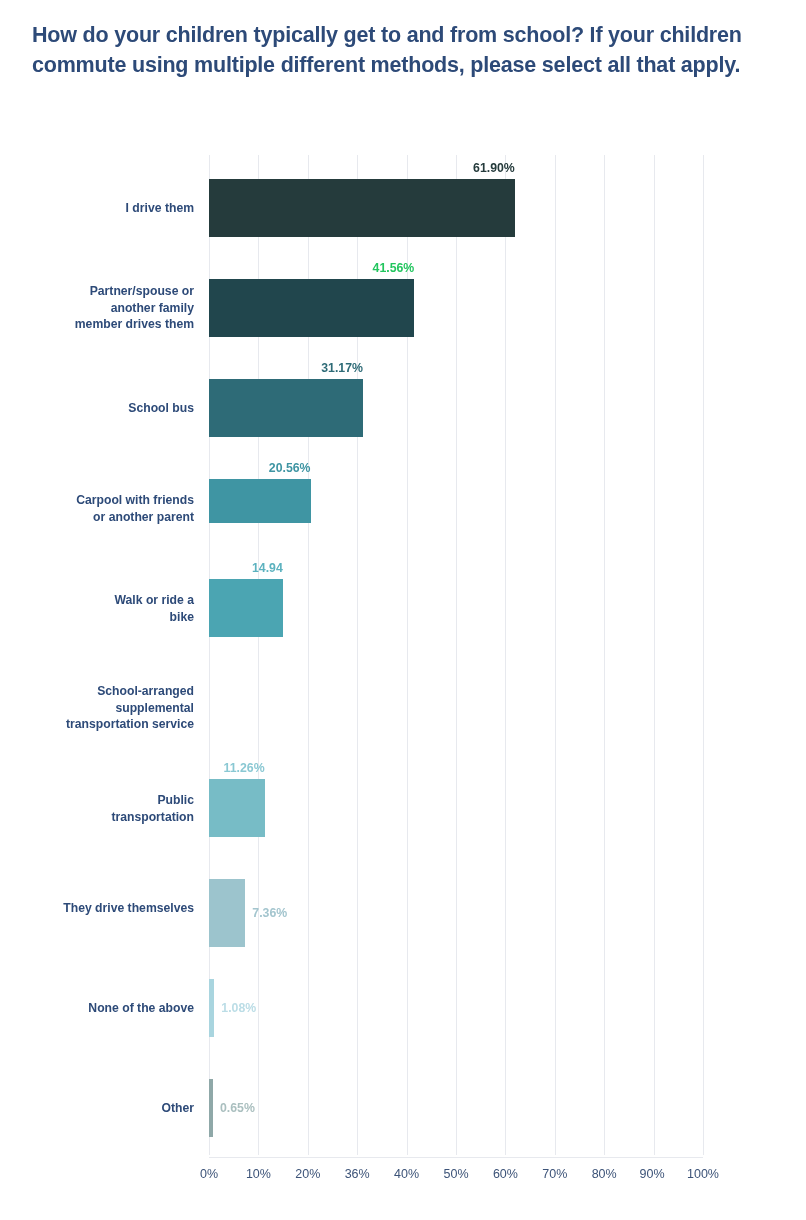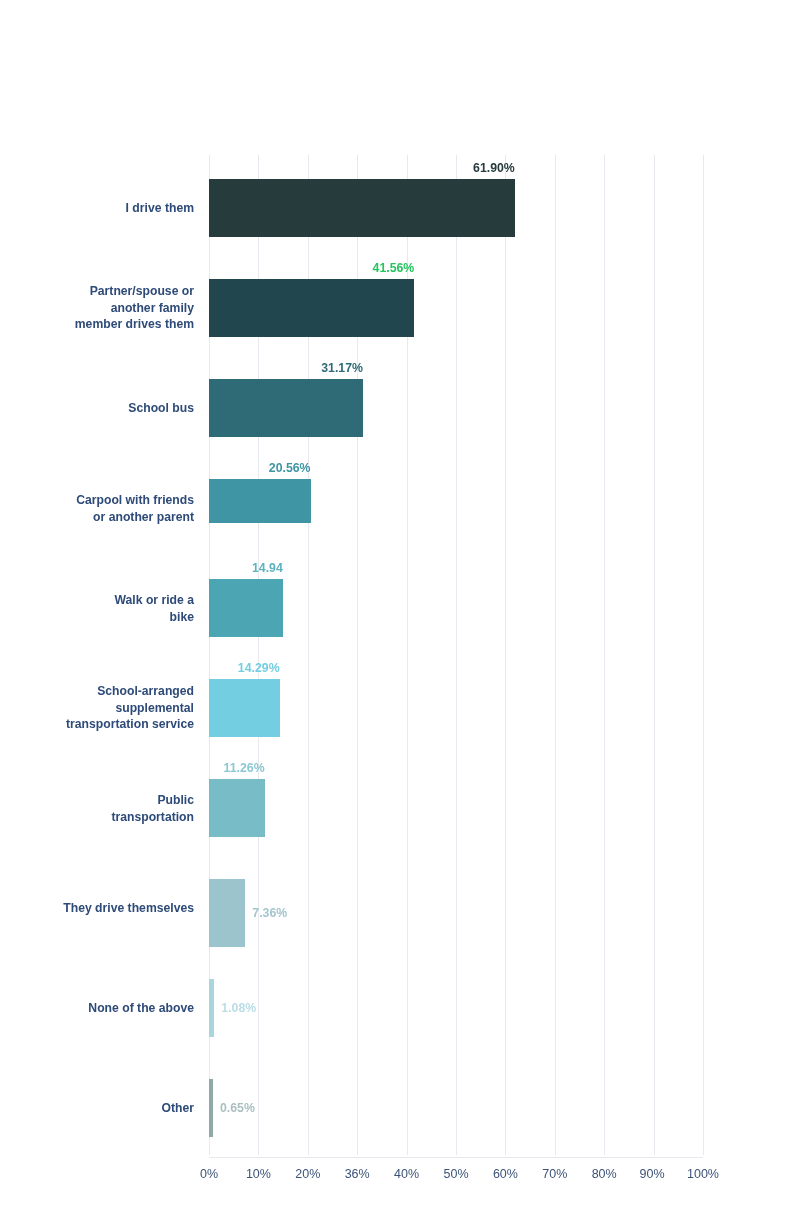--- a/index.html
+++ b/index.html
@@ -114,20 +114,21 @@
     left: 0; top: 0;
     width: 494px; height: 1px;
     background: #e7e9ee;
   }
 </style>
 </head>
 <body>
 
 <div id="page">
 
+  <div id="chart-title">How do your children typically get to and from school? If your children commute using multiple different methods, please select all that apply.</div>
 
   <div id="plot">
     <div id="gridlines">
         <div class="gridline" style="left: 0px;"></div>
         <div class="gridline" style="left: 49.4px;"></div>
         <div class="gridline" style="left: 98.8px;"></div>
         <div class="gridline" style="left: 148.2px;"></div>
         <div class="gridline" style="left: 197.6px;"></div>
         <div class="gridline" style="left: 247px;"></div>
         <div class="gridline" style="left: 296.4px;"></div>
@@ -168,23 +169,20 @@
           <div class="cat-label" style="top: 53px; transform: translateY(-50%);">Walk or ride a
 bike</div>
           <div class="bar" style="top: 24px; width: 73.8036px; height: 58px; background: rgb(75, 165, 178);">
             <div class="value-label value-above" style="color: rgb(92, 178, 191); right: 0px;">14.94</div>
           </div>
         </div>
         <div class="row" style="top: 500px; height: 100px;">
           <div class="cat-label" style="top: 53px; transform: translateY(-50%);">School-arranged
 supplemental
 transportation service</div>
-          <div class="bar" style="top: 24px; width: 70.5926px; height: 58px; background: rgb(114, 206, 224);">
-            <div class="value-label value-above" style="color: rgb(114, 206, 224); right: 0px;">14.29%</div>
-          </div>
         </div>
         <div class="row" style="top: 600px; height: 100px;">
           <div class="cat-label" style="top: 53px; transform: translateY(-50%);">Public
 transportation</div>
           <div class="bar" style="top: 24px; width: 55.6244px; height: 58px; background: rgb(119, 188, 198);">
             <div class="value-label value-above" style="color: rgb(138, 200, 211); right: 0px;">11.26%</div>
           </div>
         </div>
         <div class="row" style="top: 700px; height: 100px;">
           <div class="cat-label" style="top: 53px; transform: translateY(-50%);">They drive themselves</div>

